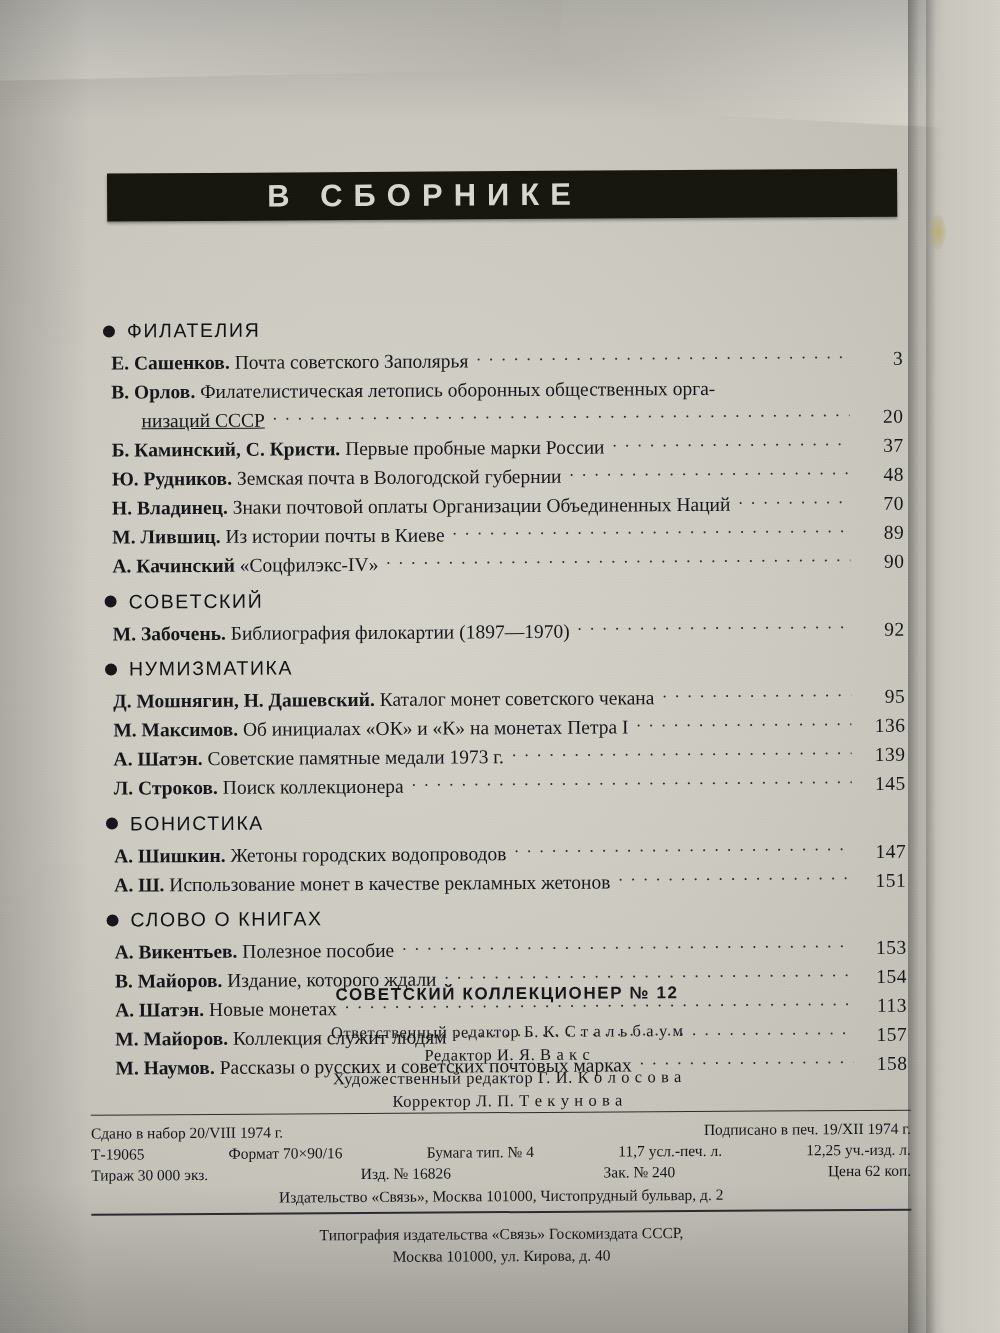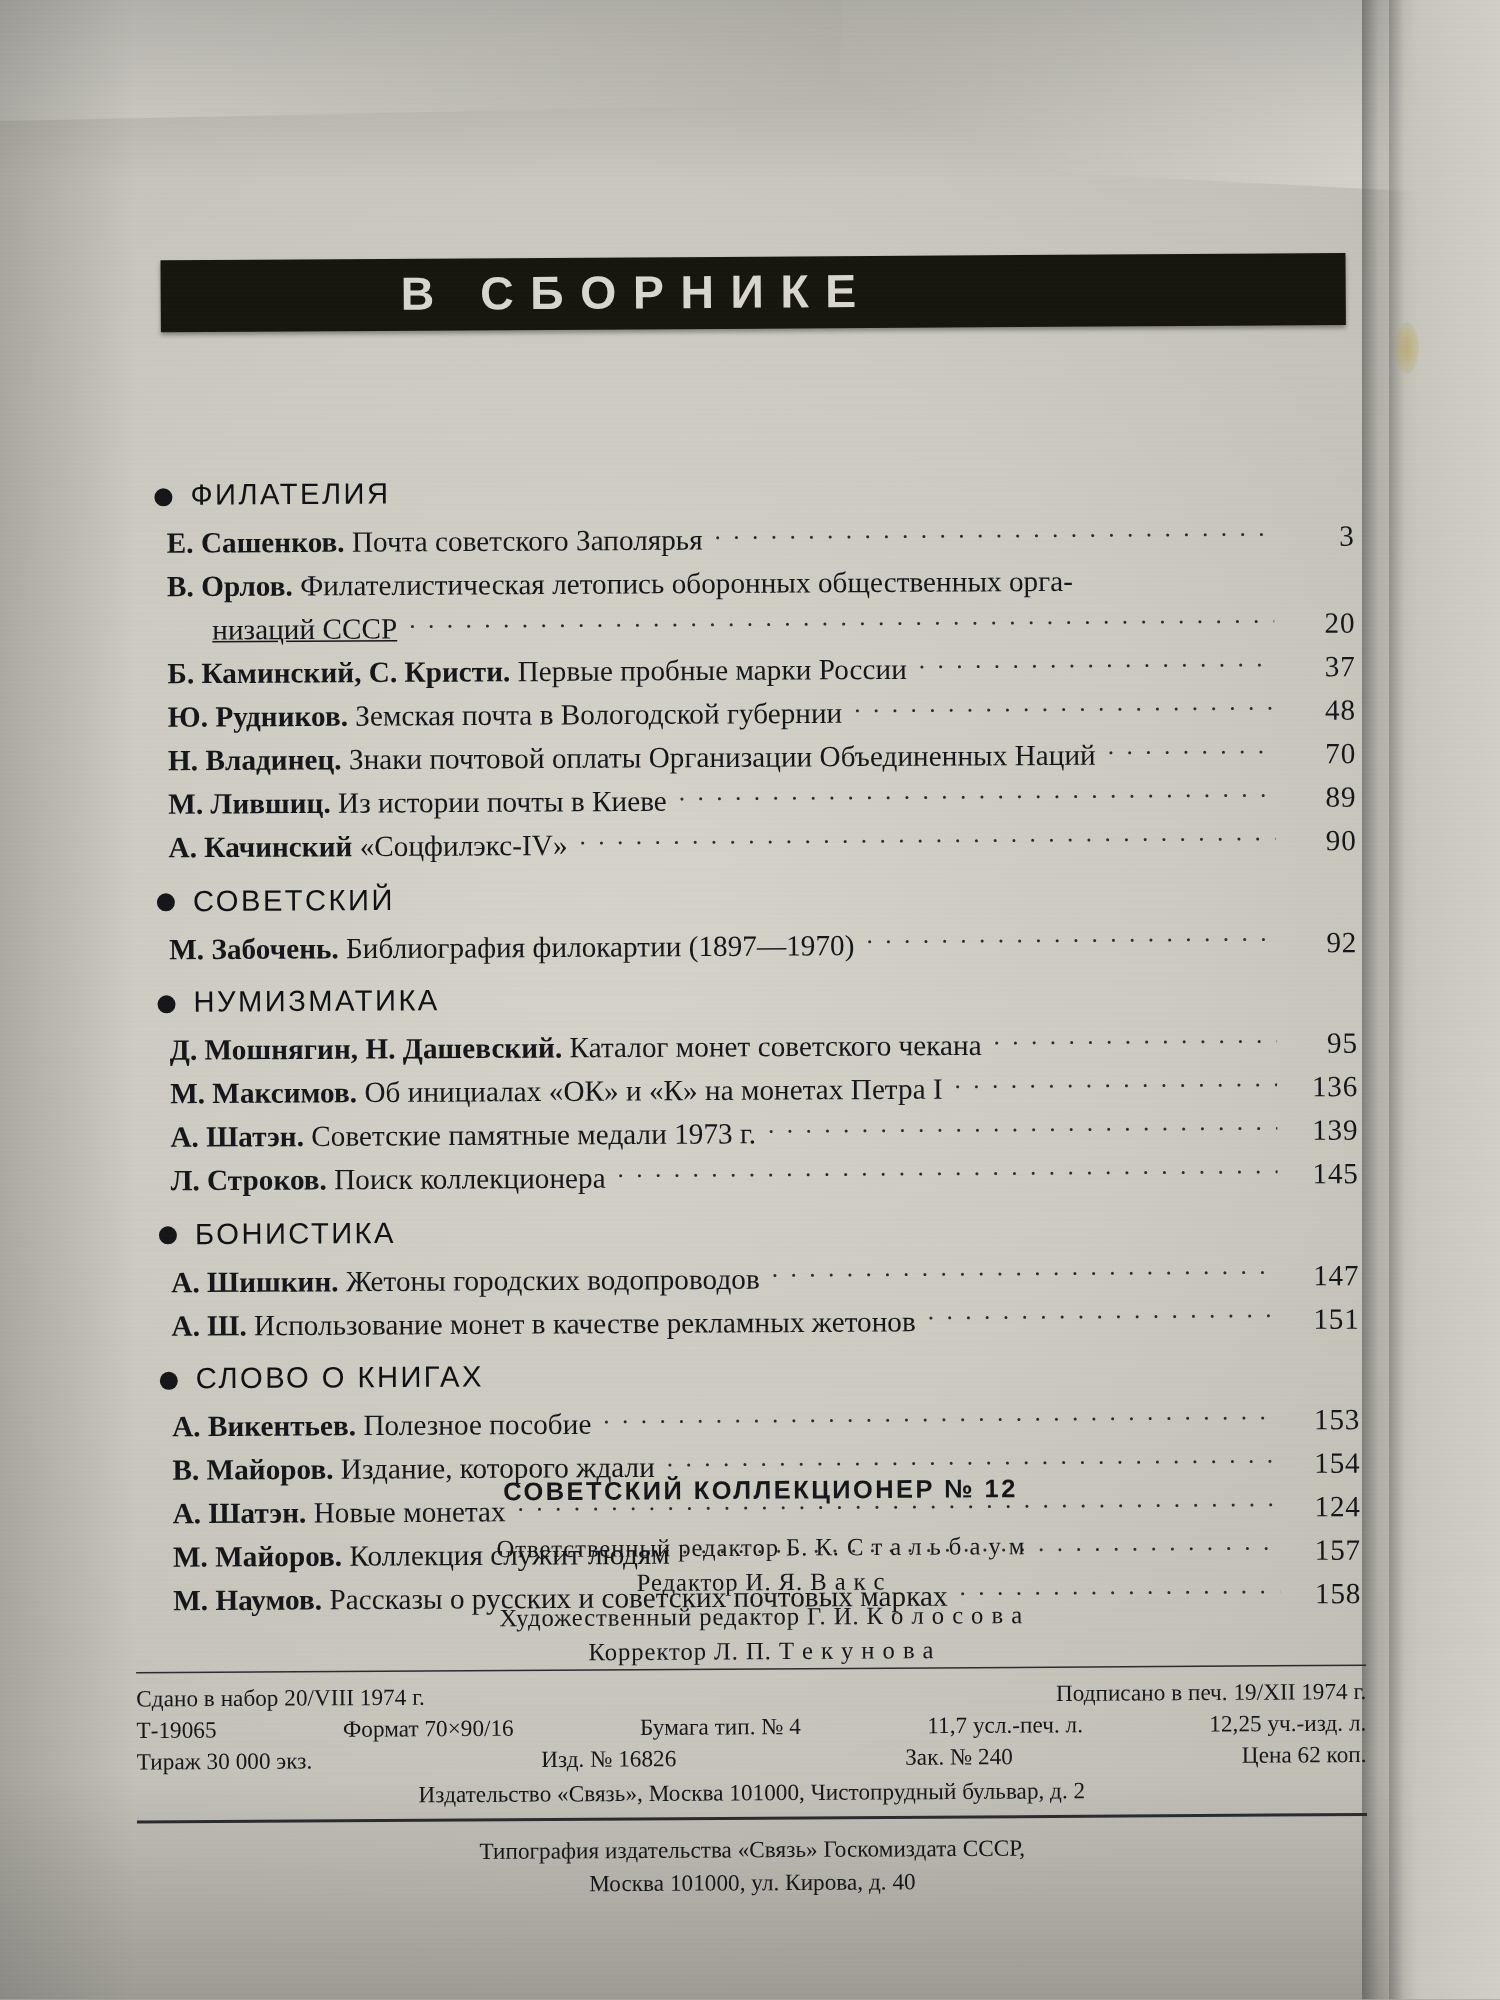--- a/index.html
+++ b/index.html
@@ -385,21 +385,21 @@
           <span class="page-num">153</span>
         </div>
         <div class="entry">
           <span class="entry-text"><b>В. Майоров.</b> <span>Издание, которого ждали</span></span>
           <span class="leader"></span>
           <span class="page-num">154</span>
         </div>
         <div class="entry">
           <span class="entry-text"><b>А. Шатэн.</b> <span>Новые монетах</span></span>
           <span class="leader"></span>
-          <span class="page-num">124</span>
+          <span class="page-num">113</span>
         </div>
         <div class="entry">
           <span class="entry-text"><b>М. Майоров.</b> <span>Коллекция служит людям</span></span>
           <span class="leader"></span>
           <span class="page-num">157</span>
         </div>
         <div class="entry">
           <span class="entry-text"><b>М. Наумов.</b> <span>Рассказы о русских и советских почтовых марках</span></span>
           <span class="leader"></span>
           <span class="page-num">158</span>

